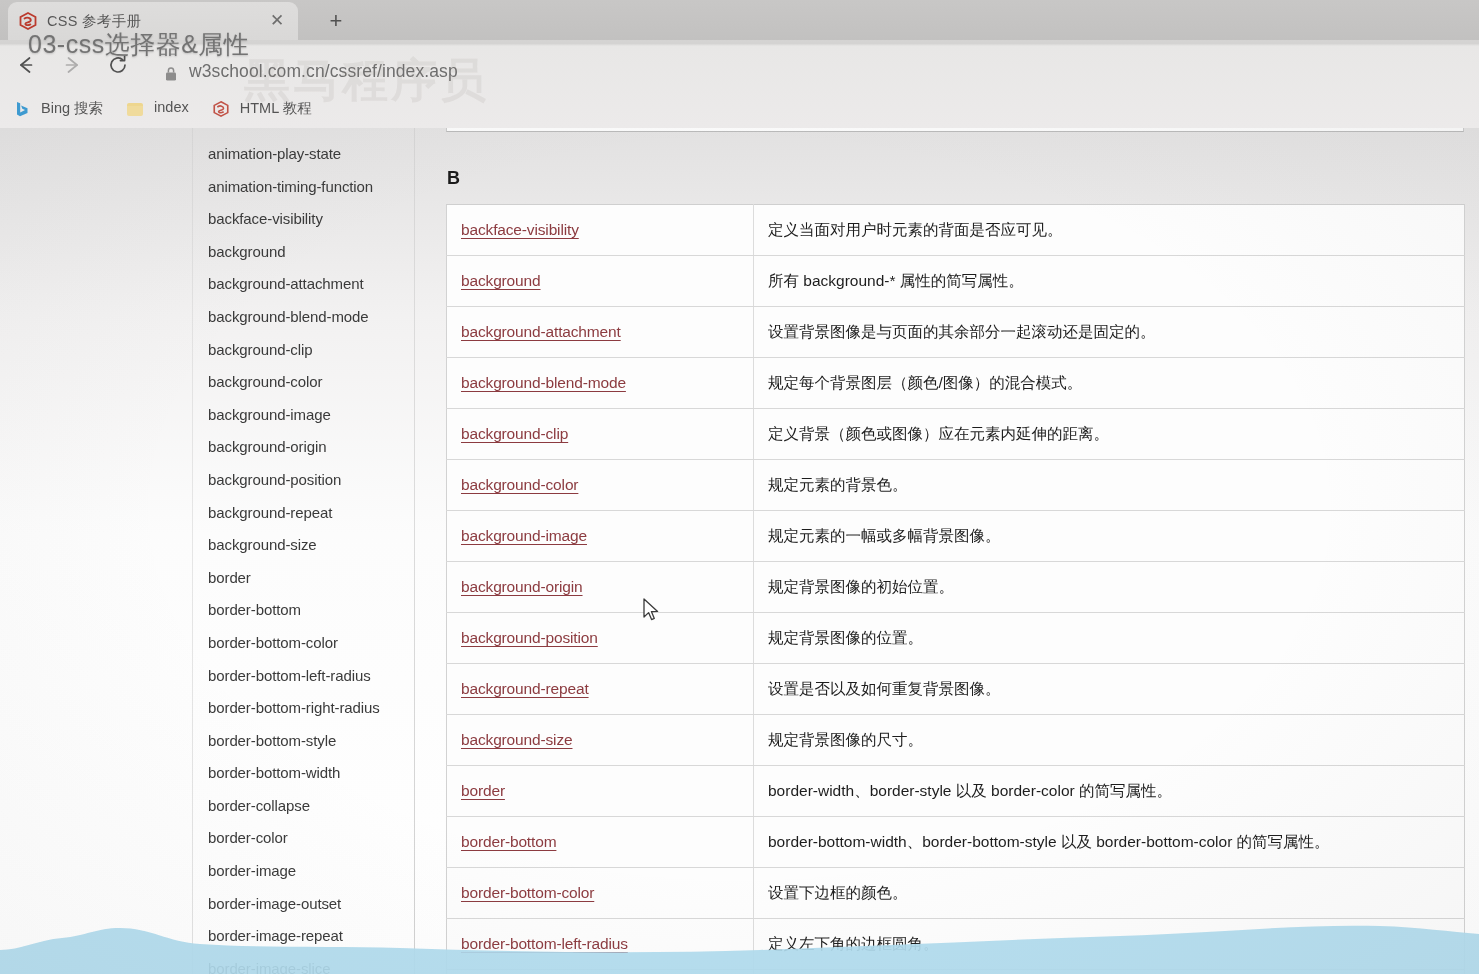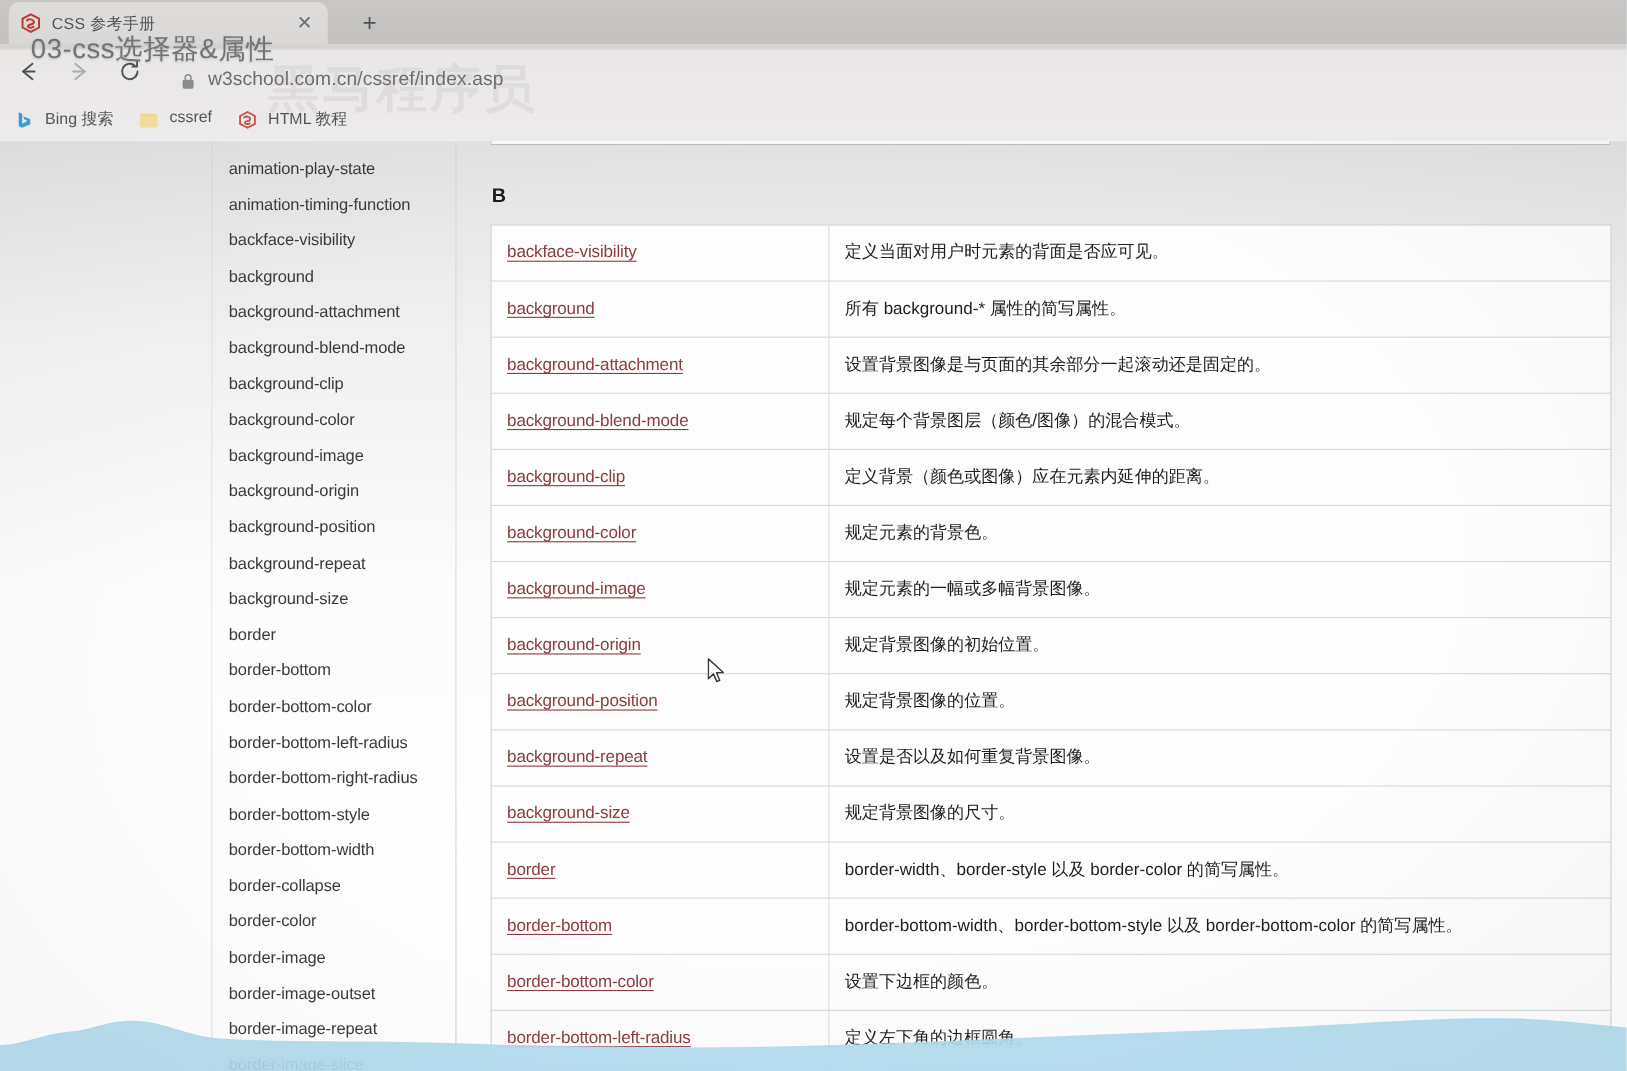--- a/index.html
+++ b/index.html
@@ -400,21 +400,21 @@
             <svg width="18" height="18" viewBox="0 0 18 18">
               <path d="M4 2 L7.2 3.3 V12.4 L12 9.9 L9.3 8.7 L8.1 5.6 L14.5 8.3 V13 L7 16.2 L4 14.6 Z" fill="#1e8fd1"></path>
             </svg>
           </span>
           <span>Bing 搜索</span>
         </div>
         <div class="bm">
           <span class="bm-ico">
             <span class="bm-folder"></span>
           </span>
-          <span>cssref</span>
+          <span>index</span>
         </div>
         <div class="bm">
           <span class="bm-ico">
             <svg width="18" height="18" viewBox="0 0 20 20">
               <path d="M10 2 L17.5 6 L17.5 14 L10 18 L2.5 14 L2.5 6 Z" fill="none" stroke="#c0392b" stroke-width="1.8"></path>
               <path d="M6.5 7.5 C9 5.6 13 7 12.8 9.4 C12.6 11.6 7.8 11 7.4 12.6 C7.1 14 9.8 14.8 12.4 13.4" fill="none" stroke="#c0392b" stroke-width="1.8" stroke-linecap="round"></path>
             </svg>
           </span>
           <span>HTML 教程</span>
         </div>

